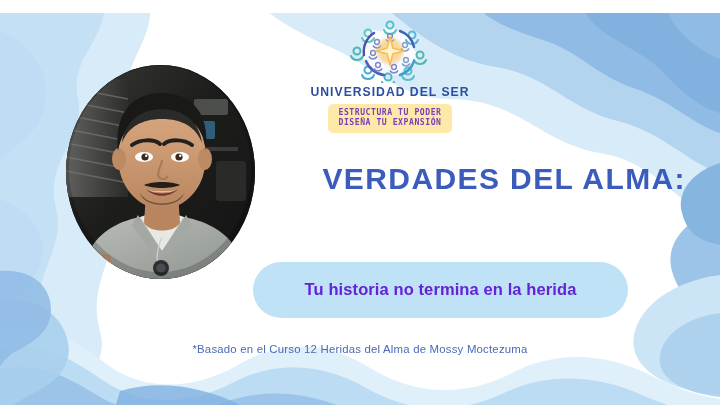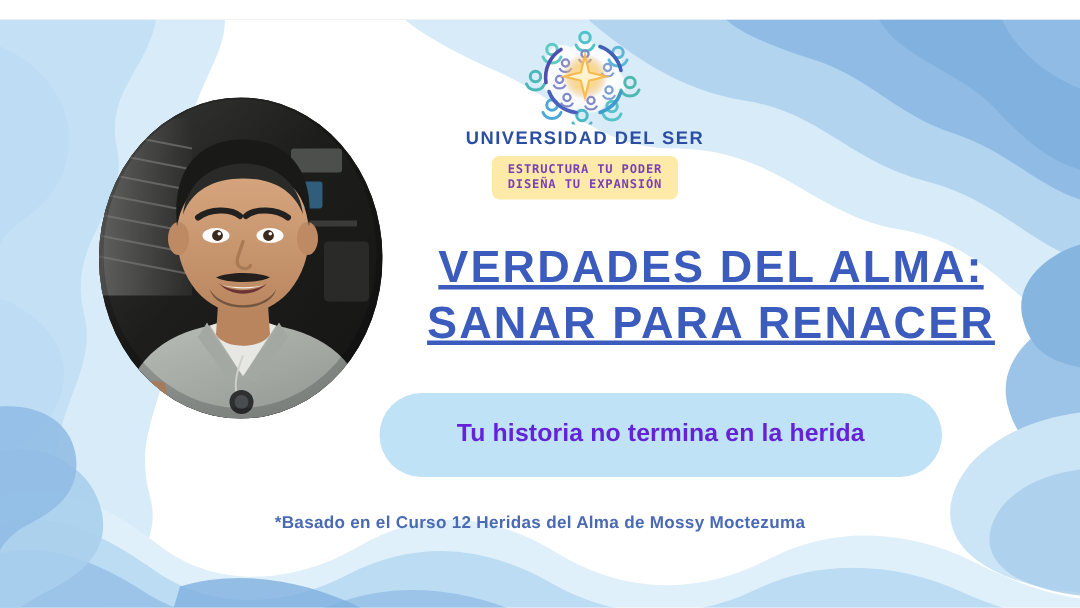--- a/index.html
+++ b/index.html
@@ -21,34 +21,34 @@
   #uni-name{margin-top:2px;font-size:12.2px;font-weight:700;letter-spacing:1.0px;
     color:#2b4ea2;white-space:nowrap;font-family:"Liberation Sans",sans-serif;}
   #tagline-badge{margin-top:5px;background:#fdeaa8;border-radius:5px;
     padding:4px 10px 5px 10px;line-height:1.22;}
   #tagline-badge div{font-family:"DejaVu Sans Mono",monospace;font-size:8.1px;
     font-weight:700;letter-spacing:0.55px;color:#7b3fb5;white-space:nowrap;}
 
   
   #title{position:absolute;left:262px;top:148px;width:424px;z-index:6;
     font-size:30px;font-weight:800;line-height:1.22;letter-spacing:1.4px;
-    color:#3b5bbd;text-align:center;font-family:"Liberation Sans",sans-serif;text-decoration:underline;}
+    color:#3b5bbd;text-align:right;font-family:"Liberation Sans",sans-serif;}
   #title .l2{display:block;}
 
   
   #subtitle-box{position:absolute;left:253px;top:249px;width:375px;height:56px;z-index:6;
     background:#bfe2f7;border-radius:30px;display:flex;flex-direction:column;
     align-items:center;justify-content:center;}
   #subtitle-box div{font-size:16.5px;font-weight:800;color:#6423d8;line-height:1.32;
     letter-spacing:0.1px;white-space:nowrap;font-family:"Liberation Sans",sans-serif;}
 
   
   #footnote{position:absolute;left:0;top:330px;width:720px;text-align:center;z-index:6;
     font-size:11.4px;color:#4a6ab4;letter-spacing:0.2px;
-    font-family:"Liberation Sans",sans-serif;font-weight:bold;}
+    font-family:"Liberation Sans",sans-serif;}
 </style>
 </head>
 <body>
 
 <div id="poster">
 
   <svg id="bg-waves" viewBox="0 0 720 405" preserveAspectRatio="none">
     <defs>
       <linearGradient id="gLight" x1="0" y1="0" x2="1" y2="1">
         <stop offset="0%" stop-color="#eaf5fc"></stop>
@@ -314,21 +314,20 @@
     <div id="uni-name">UNIVERSIDAD DEL SER</div>
 
     <div id="tagline-badge">
       <div>ESTRUCTURA TU PODER</div>
       <div>DISEÑA TU EXPANSIÓN</div>
     </div>
   </div>
 
   <div id="title">
     <span class="l1">VERDADES DEL ALMA:</span>
-    <span class="l2">SANAR PARA RENACER</span>
   </div>
 
   <div id="subtitle-box">
     <div>Tu historia no termina en la herida</div>
   </div>
 
   <div id="footnote">*Basado en el Curso 12 Heridas del Alma de Mossy Moctezuma</div>
 
 </div>
 

